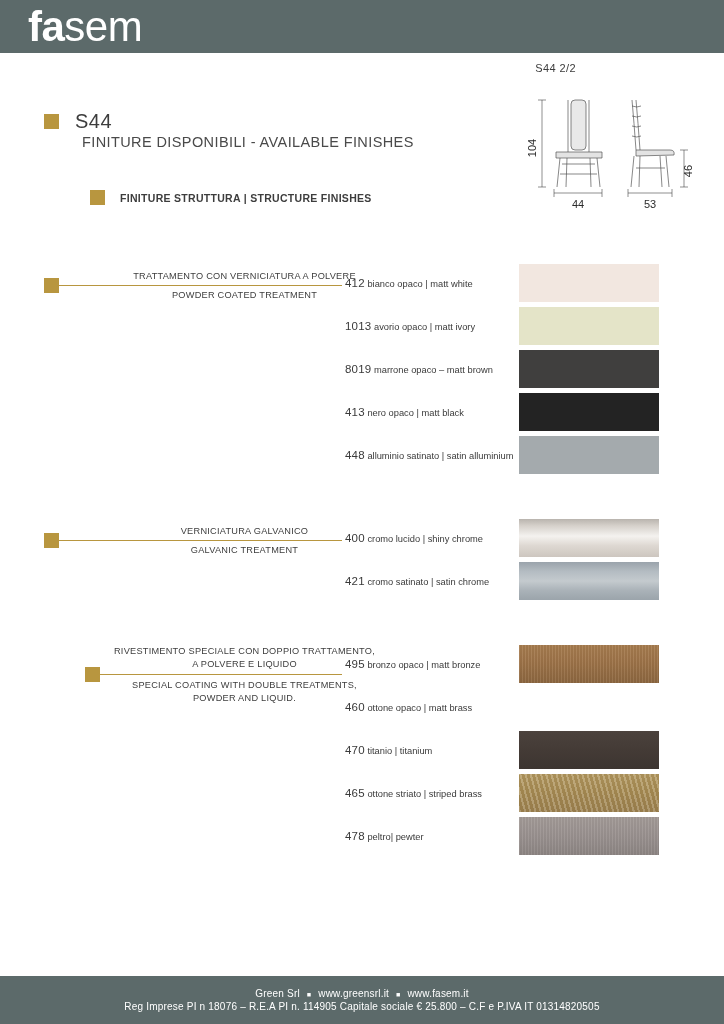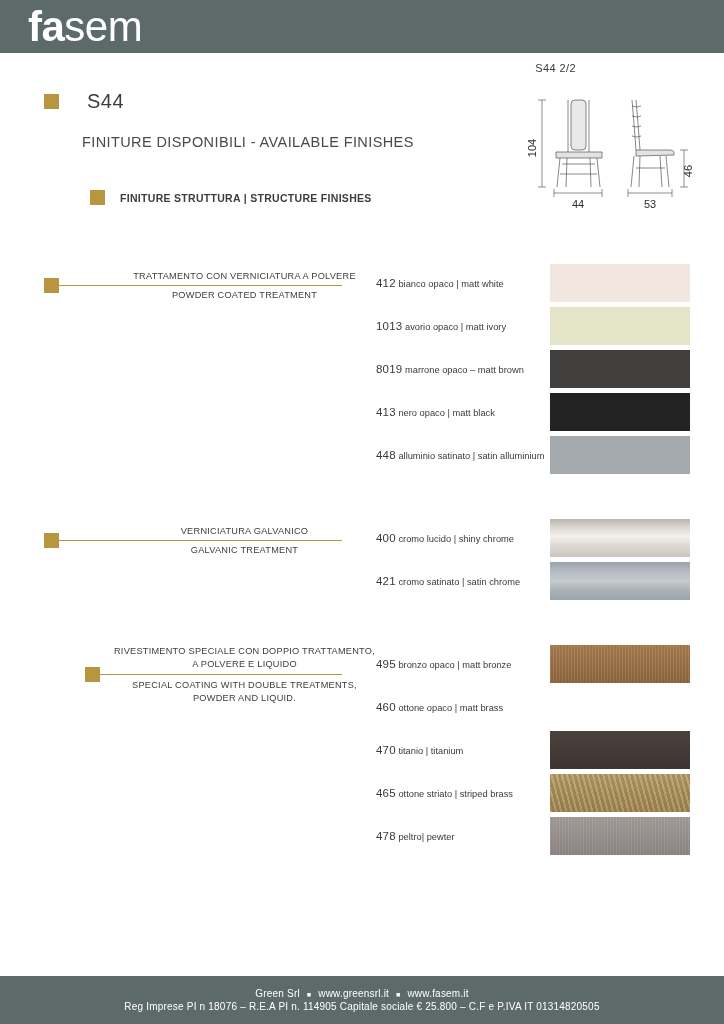--- a/index.html
+++ b/index.html
@@ -29,22 +29,22 @@
     position: absolute; right: 24px; top: 62px;
     font-size: 11px; color: #3c3c3c; letter-spacing: .4px;
   }
 
   
   .gold-sq {
     width: 15px; height: 15px; background: #b8963f;
     display: inline-block; flex: 0 0 15px;
   }
   .title-row {
-    position: absolute; left: 44px; top: 90px;
-    display: flex; align-items: center; gap: 28px;
+    position: absolute; left: 44px; top: 110px;
+    display: flex; align-items: center; gap: 16px;
   }
   .title-main { font-size: 20px; color: #3d3d3d; letter-spacing: .5px; }
   .subtitle {
     position: absolute; left: 82px; top: 134px;
     font-size: 14.5px; color: #4a4a4a; letter-spacing: .4px;
   }
   .section-head-row {
     position: absolute; left: 44px; top: 190px;
     display: flex; align-items: center; gap: 15px; padding-left: 46px;
   }
@@ -64,21 +64,21 @@
   .gl-sq { width: 15px; height: 15px; background: #b8963f; flex: 0 0 15px; }
   .gl-line { height: 1px; background: #b8963f; flex: 1 1 auto; }
   .gl-text {
     position: absolute; left: 59px; width: 283px;
     text-align: center; font-size: 9.2px; color: #3d3d3d;
     letter-spacing: .25px; line-height: 13px;
   }
   .gl-text.top { bottom: 50%; margin-bottom: 3px; }
   .gl-text.bot { top: 50%; margin-top: 3px; }
 
-  .swatch-row { position: absolute; left: 376px; width: 340px; height: 38px; }
+  .swatch-row { position: absolute; left: 345px; width: 340px; height: 38px; }
   .sw-label {
     position: absolute; left: 0; top: 50%; transform: translateY(-50%);
     font-size: 9.3px; color: #3a3a3a; white-space: nowrap;
   }
   .sw-code { font-size: 11.5px; color: #3a3a3a; letter-spacing: .2px; }
   .sw-name { font-size: 9.3px; color: #3a3a3a; }
   .sw-chip {
     position: absolute; left: 174px; top: 0;
     width: 140px; height: 38px;
   }

